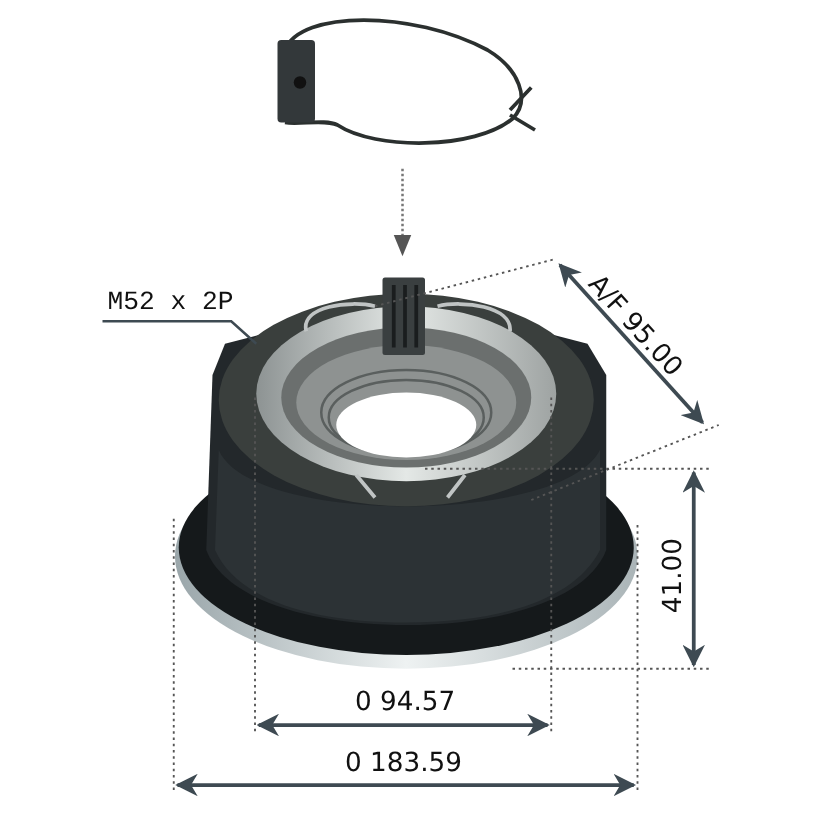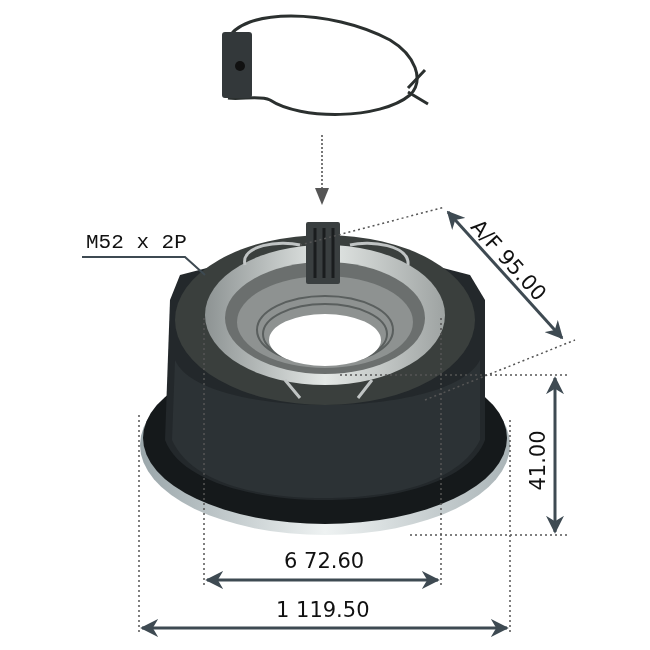--- a/index.html
+++ b/index.html
@@ -86,14 +86,14 @@
 
     <line x1="139" y1="415" x2="139" y2="635" stroke="#555" stroke-width="1.5" stroke-dasharray="2,3"></line>
     <line x1="510" y1="420" x2="510" y2="635" stroke="#555" stroke-width="1.5" stroke-dasharray="2,3"></line>
     <line x1="142" y1="628" x2="507" y2="628" stroke="#3e4a52" stroke-width="3" marker-start="url(#arr)" marker-end="url(#arr)"></line>
   </g>
 </svg>
 
 <div class="lbl" style="left:86px; top:232px;font-family:Liberation Mono, monospace;">M52 x 2P</div>
 <div class="lbl rot" style="left:458px; top:250px; transform: rotate(48deg);">A/F 95.00</div>
 <div class="lbl rot" style="left:508px; top:450px; transform: rotate(-90deg);">41.00</div>
-<div class="lbl" style="left:284px; top:551px;">6 72.60</div>
-<div class="lbl" style="left:276px; top:600px;">1 119.50</div>
+<div class="lbl" style="left:284px; top:551px;">0 94.57</div>
+<div class="lbl" style="left:276px; top:600px;">0 183.59</div>
 
 </body></html>

